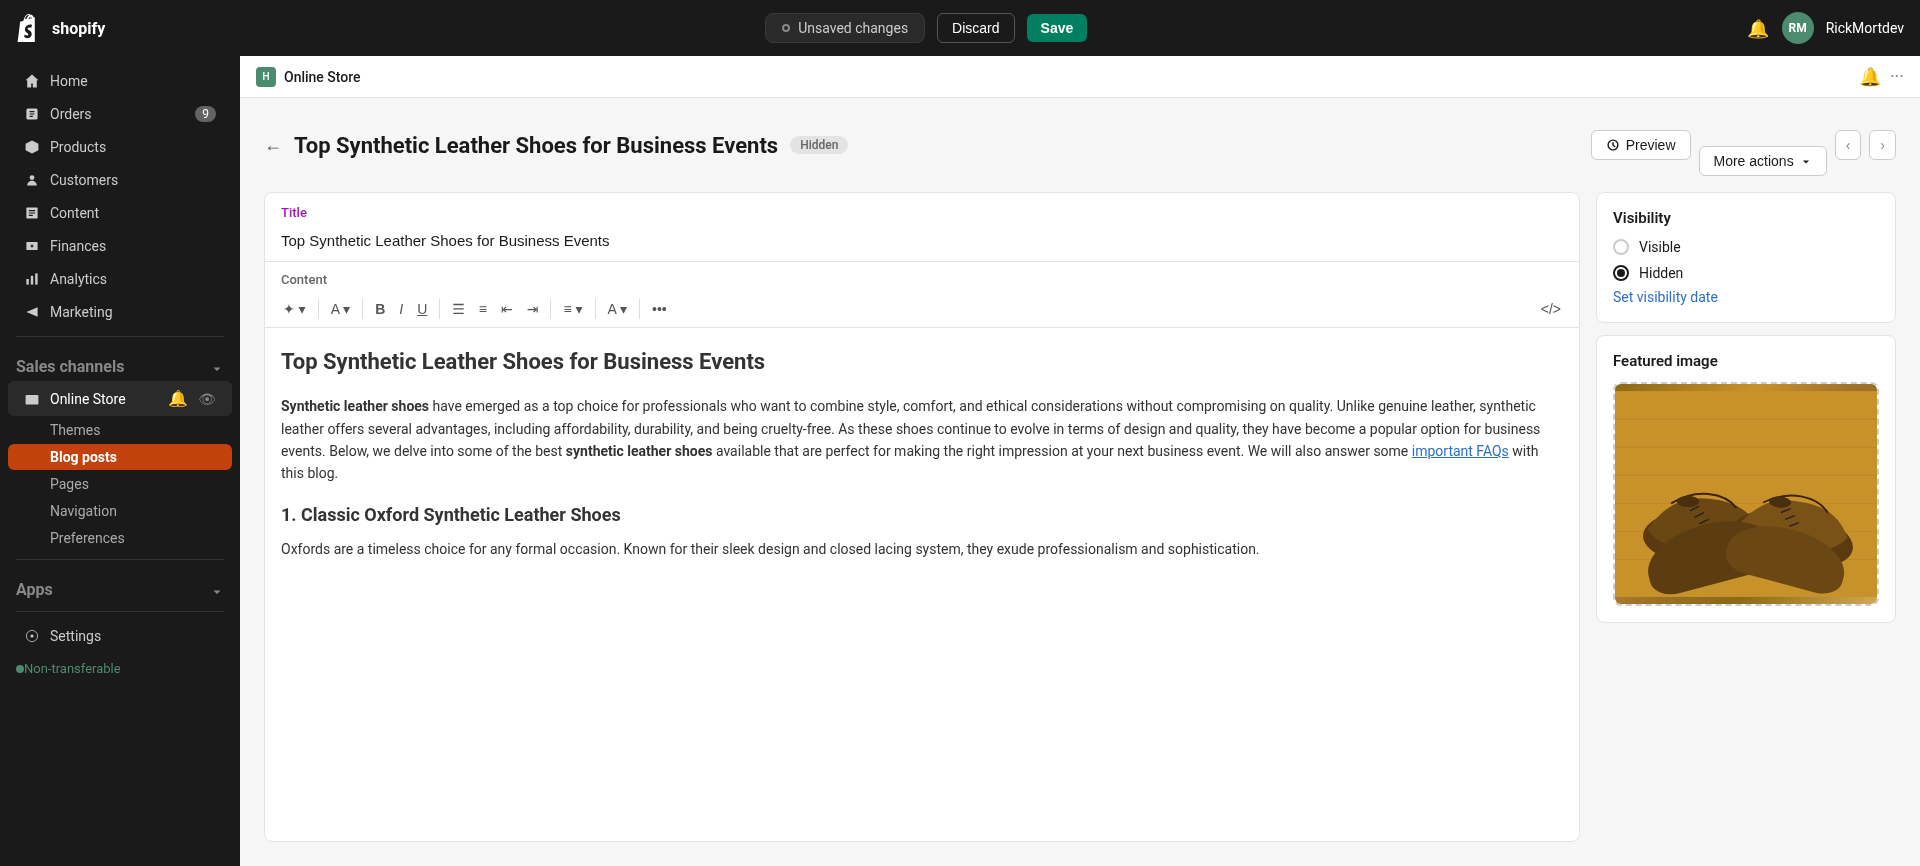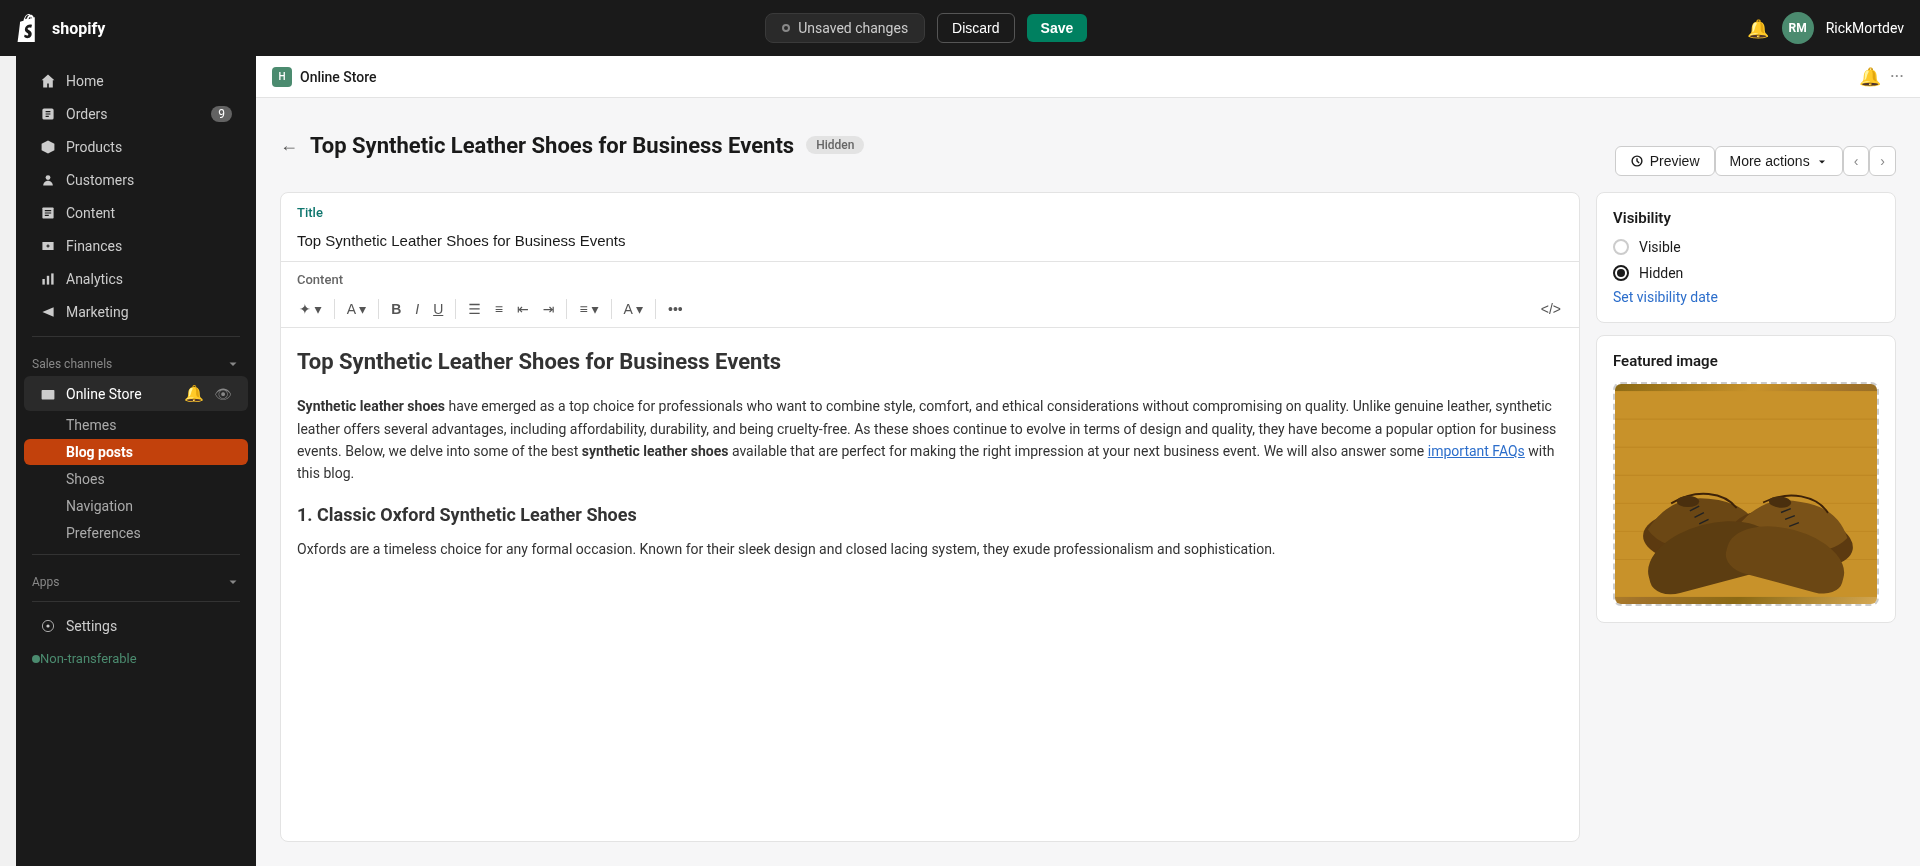--- a/index.html
+++ b/index.html
@@ -52,21 +52,20 @@
       display: flex; align-items: center; justify-content: center;
       color: white; font-size: 12px; font-weight: 700;
     }
     .username { color: white; font-size: 14px; }
 
     
     .layout {
       display: flex;
       margin-top: 56px;
       height: calc(866px - 56px);
-      padding-left: 16px;
     }
 
     
     .sidebar {
       width: 240px;
       background: #1a1a1a;
       height: 100%;
       overflow-y: auto;
       flex-shrink: 0;
       padding: 8px 0;
@@ -89,23 +88,23 @@
       background: #636363;
       border-radius: 10px;
       padding: 1px 7px;
       font-size: 12px;
       color: white;
     }
     .sidebar-item svg { width: 16px; height: 16px; flex-shrink: 0; }
     .sidebar-section-label {
       padding: 12px 16px 4px;
       color: #888;
-      font-size: 12px;
-      font-weight: 400;
-      display: flex; align-items: flex-start; justify-content: space-between;
+      font-size: 16px;
+      font-weight: 700;
+      display: flex; align-items: flex-end; justify-content: space-between;
     }
     .sidebar-section-label svg { width: 14px; height: 14px; }
     .sidebar-sub {
       padding: 5px 16px 5px 42px;
       color: #aaa;
       font-size: 14px;
       cursor: pointer;
       border-radius: 6px;
       margin: 1px 8px;
     }
@@ -150,21 +149,21 @@
       padding: 16px 24px;
       display: flex; align-items: center; gap: 12px;
     }
     .back-btn { color: #555; cursor: pointer; font-size: 18px; }
     .page-title { font-size: 22px; font-weight: 700; color: #1a1a1a; }
     .hidden-badge {
       background: #e3e3e3; color: #666;
       border-radius: 12px; padding: 2px 10px;
       font-size: 12px; font-weight: 500;
     }
-    .page-header-actions { margin-left: auto; display: flex; align-items: flex-end; gap: 0; }
+    .page-header-actions { margin-left: auto; display: flex; align-items: center; gap: 8px; }
     .btn-preview {
       background: white; border: 1px solid #ccc; color: #1a1a1a;
       border-radius: 6px; padding: 6px 14px; font-size: 14px; cursor: pointer;
       display: flex; align-items: center; gap: 6px;
     }
     .btn-more-actions {
       background: white; border: 1px solid #ccc; color: #1a1a1a;
       border-radius: 6px; padding: 6px 14px; font-size: 14px; cursor: pointer;
       display: flex; align-items: center; gap: 6px; margin-top: 32px;
     }
@@ -185,21 +184,21 @@
       flex: 1;
       background: white;
       border: 1px solid #e3e3e3;
       border-radius: 8px;
       overflow: hidden;
       display: flex;
       flex-direction: column;
     }
     .editor-field-label {
       padding: 12px 16px 4px;
-      font-size: 13px; color: #0f766e; font-weight: 500;
+      font-size: 13px; color: #a21caf; font-weight: 500;
     }
     .title-input {
       width: 100%;
       border: none;
       border-bottom: 1px solid #e3e3e3;
       padding: 8px 16px 12px;
       font-size: 15px;
       color: #1a1a1a;
       outline: none;
     }
@@ -395,21 +394,21 @@
       <svg viewBox="0 0 20 20" fill="#ccc">
           <rect x="2" y="5" width="16" height="12" rx="1"></rect>
           <path d="M2 9h16"></path>
         </svg>
       <span>Online Store</span>
       <span style="margin-left:auto; color:#888; font-size:16px;">🔔</span>
       <span style="color:#888; font-size:14px;">👁</span>
     </div>
     <div class="sidebar-sub">Themes</div>
     <div class="sidebar-sub active">Blog posts</div>
-    <div class="sidebar-sub">Shoes</div>
+    <div class="sidebar-sub">Pages</div>
     <div class="sidebar-sub">Navigation</div>
     <div class="sidebar-sub">Preferences</div>
 
     <div class="sidebar-divider"></div>
 
     <div class="sidebar-section-label">
       <span>Apps</span>
       <svg viewBox="0 0 20 20" fill="#888">
           <path d="M10 13l-5-5h10z"></path>
         </svg>

